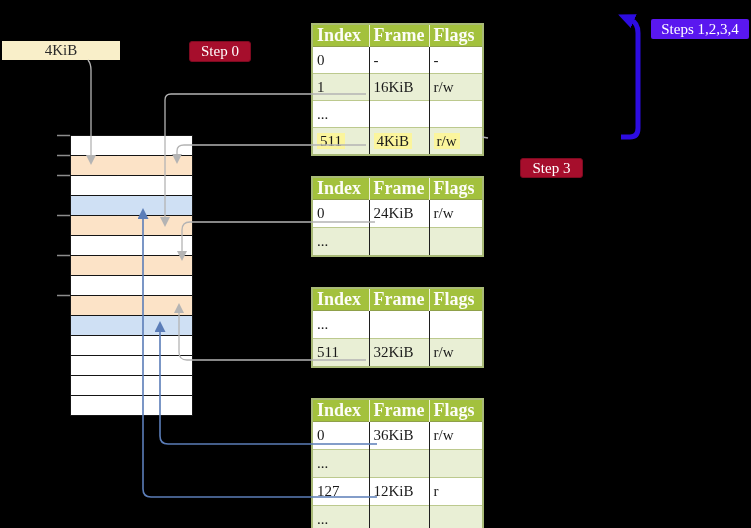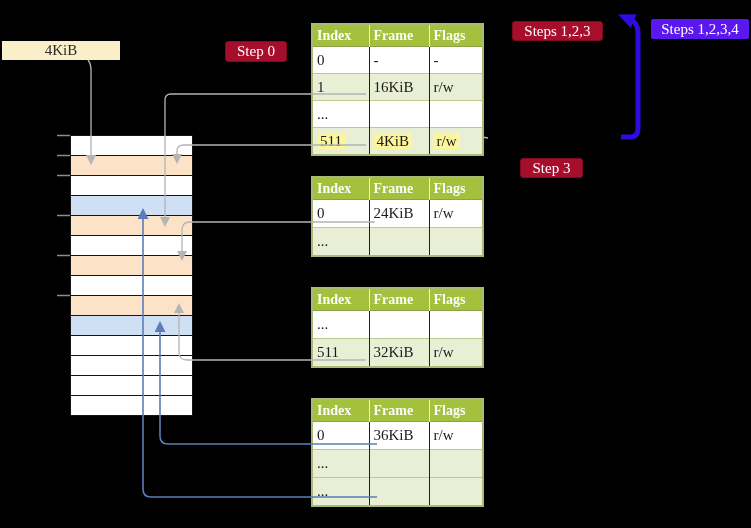--- a/index.html
+++ b/index.html
@@ -14,40 +14,40 @@
     display:flex;align-items:center;justify-content:center;
   }
   
   .badge{
     position:absolute;color:#fff;font-size:15px;line-height:1;
     display:flex;align-items:center;justify-content:center;
     border-radius:3px;white-space:nowrap;
   }
   .badge.red{background:#a60e2c;border:1px solid #7d0a20;}
   .badge.violet{background:#5a17ef;border-radius:2px;}
-  #badge-step0   {left:189px;top:41px;width:60px;height:19px;margin-left:36px;}
+  #badge-step0   {left:189px;top:41px;width:60px;height:19px;}
   #badge-steps123{left:512px;top:21px;width:89px;height:18px;}
   #badge-steps1234{left:651px;top:19px;width:98px;height:20px;}
   #badge-step4   {left:520px;top:158px;width:61px;height:18px;}
   
   .mem-col{
     position:absolute;left:70px;top:135px;width:121px;
     border-left:1px solid #151515;border-right:1px solid #151515;
     border-top:1px solid #151515;z-index:1;
   }
   .mem-row{height:20px;box-sizing:border-box;border-bottom:1px solid #151515;}
   
   table.ptable{
     position:absolute;left:311px;width:171px;border-collapse:collapse;
     table-layout:fixed;border:2px solid #a9ba77;font-size:15px;z-index:2;
     background:#fff;
   }
   table.ptable th{
     background:#a3c13d;color:#fdfdf8;font-weight:bold;text-align:left;
-    height:21px;padding:0 0 0 4px;font-size:14px;margin-top:20px;
+    height:21px;padding:0 0 0 4px;font-size:18px;margin-top:20px;
   }
   table.ptable th + th{border-left:1px solid #eef3da;font-family:Liberation Serif, serif;}
   table.ptable td{padding:0 0 0 4px;color:#1a1a1a;overflow:hidden;white-space:nowrap;}
   table.ptable td + td{border-left:1px solid #1f1f1f;}
   table.ptable tbody tr + tr{border-top:1px solid #bcc98e;}
   table.ptable tbody tr:first-child{border-top:1px solid #8fa04a;}
   table.ptable tr.alt td{background:#e9efd5;}
   #table-1{top:23px;}  #table-1 td{height:26px;}
   #table-2{top:176px;} #table-2 td{height:27px;}
   #table-3{top:287px;} #table-3 td{height:27px;}
@@ -57,21 +57,20 @@
   #overlay{position:absolute;left:0;top:0;z-index:5;pointer-events:none;}
 </style>
 </head>
 <body>
 
 <div id="canvas">
 
   <div class="frame-label">4KiB</div>
 
   <div id="badge-step0" class="badge red">Step 0</div>
-  <div id="badge-steps123" class="badge red">Steps 1,2,3</div>
   <div id="badge-steps1234" class="badge violet">Steps 1,2,3,4</div>
   <div id="badge-step4" class="badge red">Step 3</div>
 
   <div class="mem-col">
     <div class="mem-row" style="background: rgb(255, 255, 255);"></div>
     <div class="mem-row" style="background: rgb(252, 227, 199);"></div>
     <div class="mem-row" style="background: rgb(255, 255, 255);"></div>
     <div class="mem-row" style="background: rgb(207, 224, 244);"></div>
     <div class="mem-row" style="background: rgb(252, 227, 199);"></div>
     <div class="mem-row" style="background: rgb(255, 255, 255);"></div>
@@ -192,20 +191,25 @@
     <tbody>
       <tr>
         <td>0</td>
           <td>36KiB</td>
           <td>r/w</td>
       </tr>
       <tr class="alt">
         <td>...</td>
           <td></td>
           <td></td>
+      </tr>
+      <tr>
+        <td>127</td>
+          <td>12KiB</td>
+          <td>r</td>
       </tr>
       <tr class="alt">
         <td>...</td>
           <td></td>
           <td></td>
       </tr>
     </tbody>
   </table>
 
   <svg id="overlay" width="751" height="528" viewBox="0 0 751 528">

